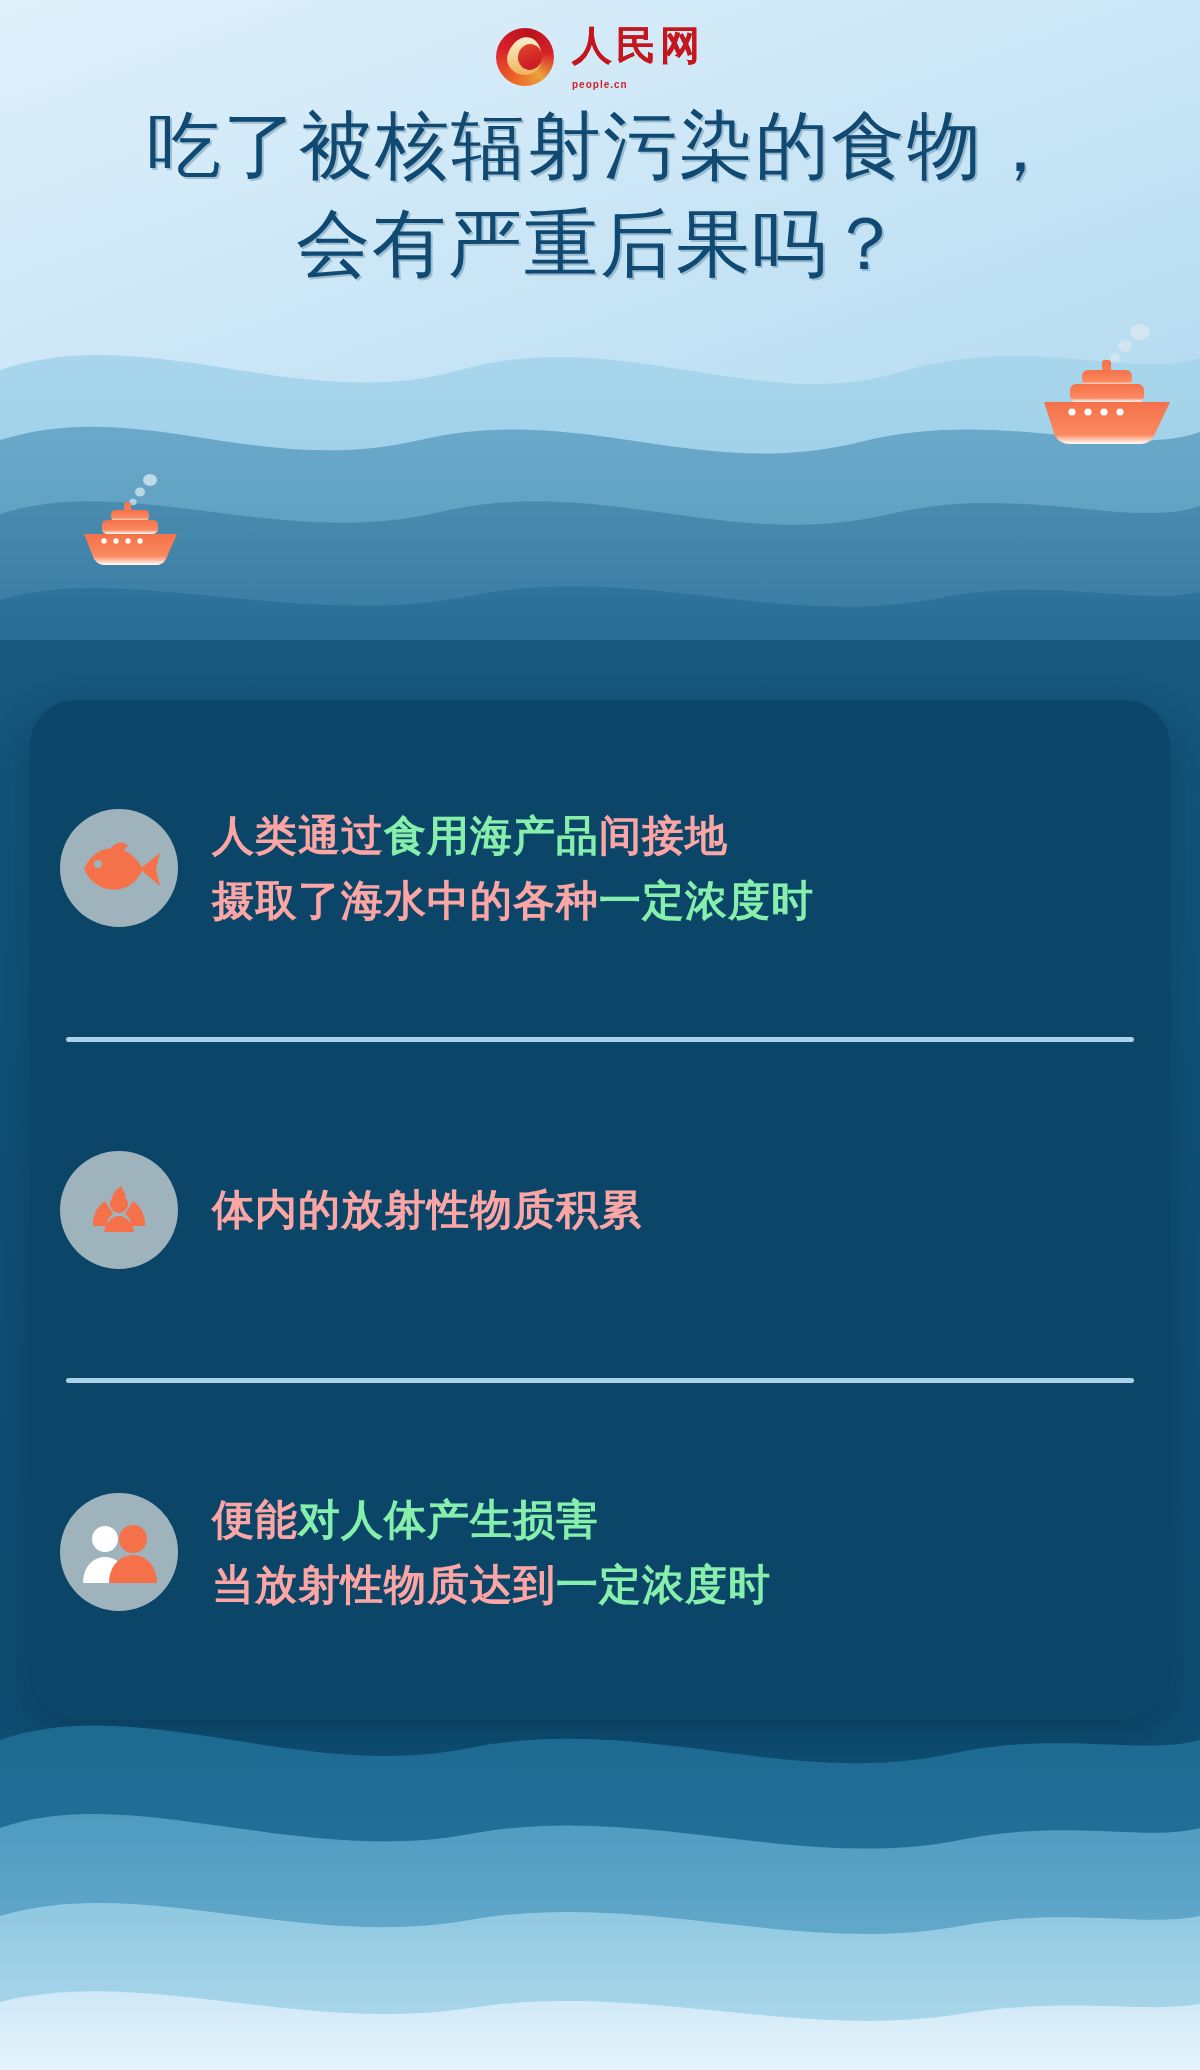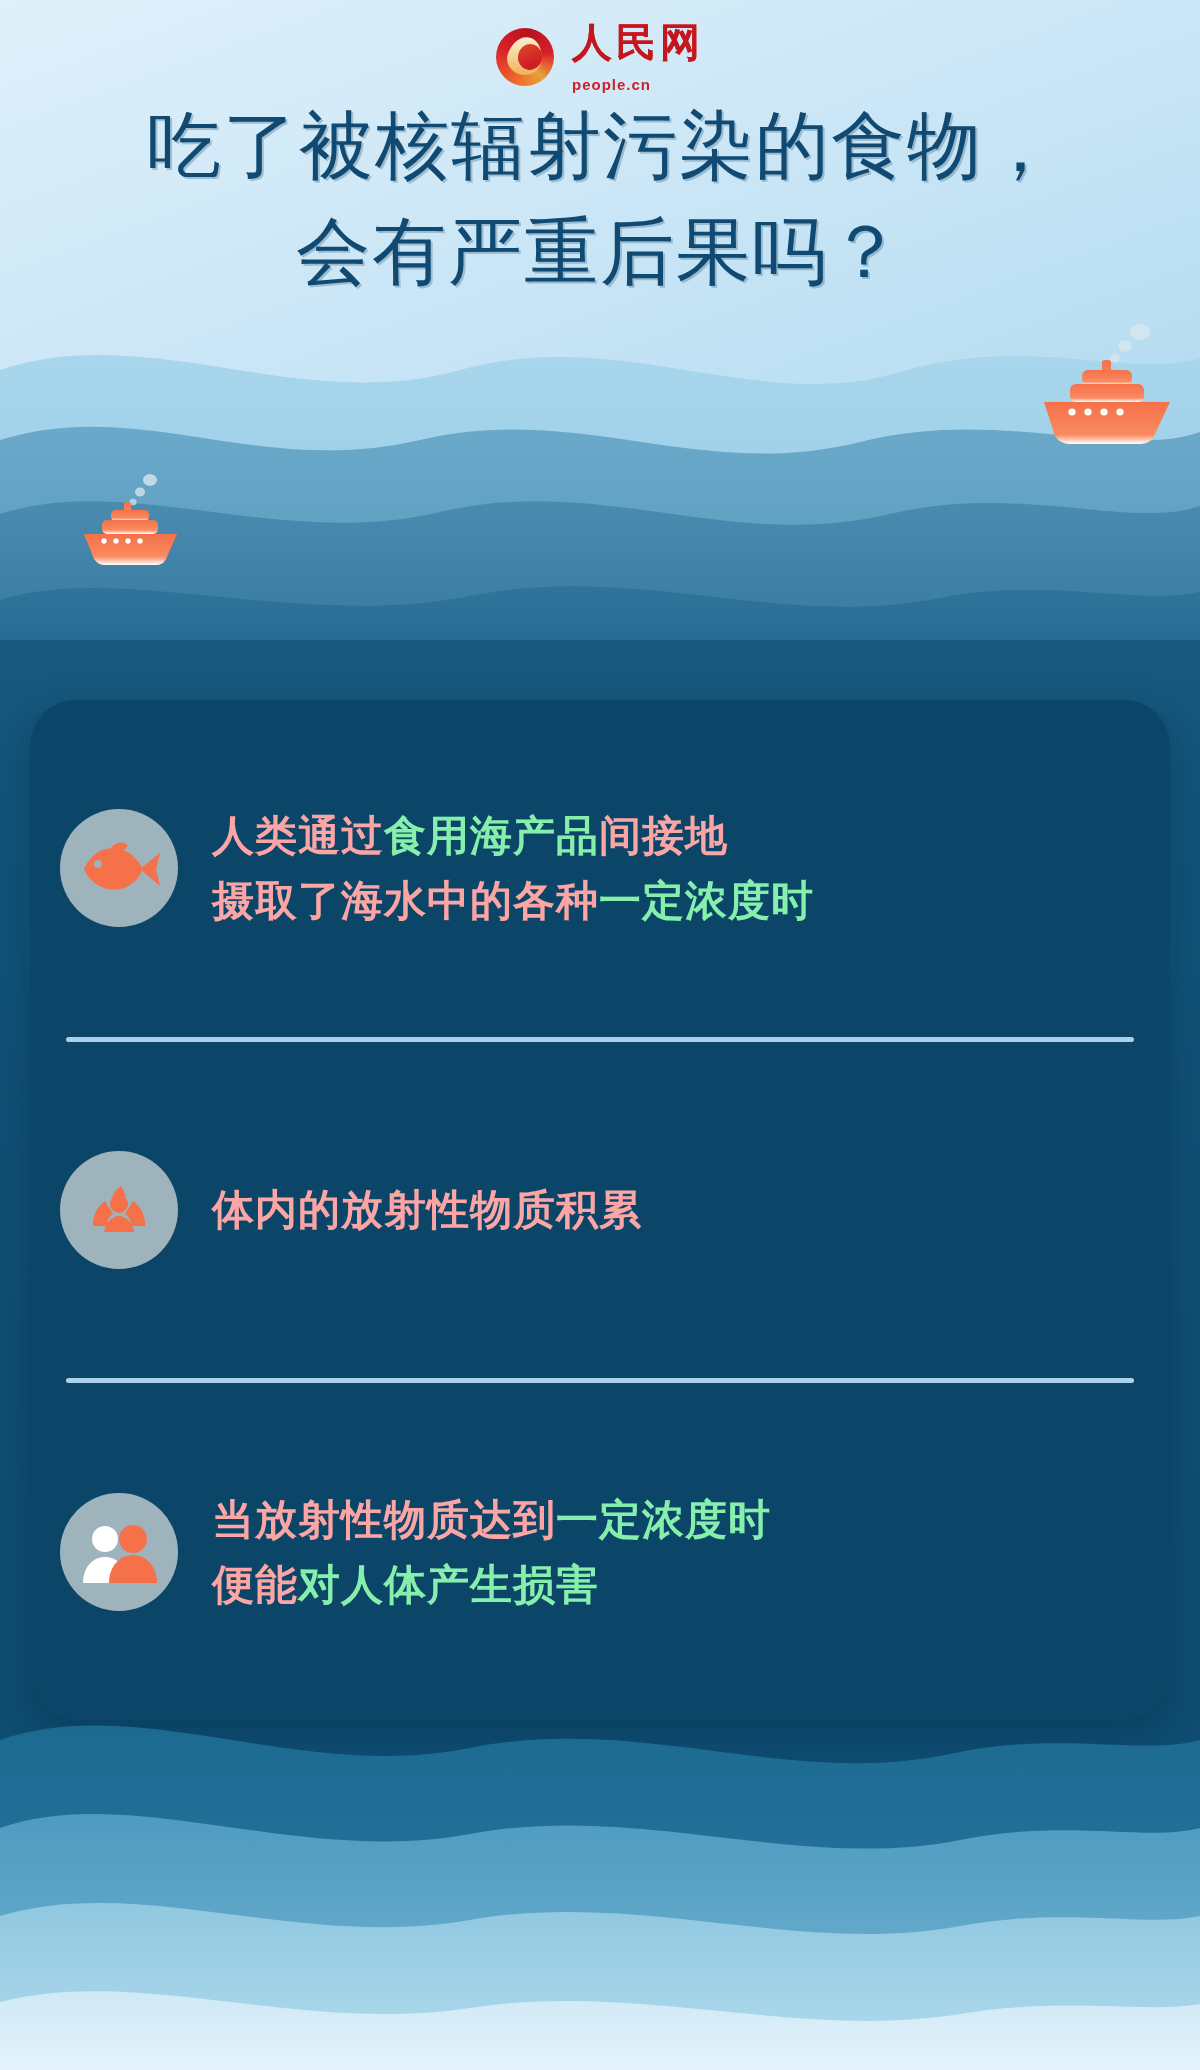--- a/index.html
+++ b/index.html
@@ -45,36 +45,36 @@
     transform:rotate(10deg);
   }
   .logo-text{display:flex;flex-direction:column;align-items:flex-start;line-height:1;}
   .logo-cn{
     font-family:"DejaVu Serif","Liberation Serif",serif;
     font-size:40px;font-weight:700;letter-spacing:4px;
     background:linear-gradient(180deg,#e0373a 0%,#c4161c 100%);
     -webkit-background-clip:text;background-clip:text;color:#c4161c;
   }
   .logo-en{
-    font-size:15px;font-weight:700;letter-spacing:1px;color:#d02128;margin-top:15px;
+    font-size:10px;font-weight:700;letter-spacing:1px;color:#d02128;margin-top:15px;
   }
 
   
   .headline{
     position:absolute;left:0;top:100px;width:1200px;
     text-align:center;color:#104a72;
     font-family:"DejaVu Sans","Liberation Sans",sans-serif;
     font-weight:400;
   }
   .headline .l1,.headline .l2{
     display:block;font-size:74px;line-height:1.22;letter-spacing:2px;
     text-shadow:2px 2px 0 rgba(12,58,90,.25);
   }
   .headline .l1{padding-left:6px;}
-  .headline .l2{margin-top:16px;}
+  .headline .l2{margin-top:8px;}
 
   
   .waves{position:absolute;left:0;top:300px;width:1200px;height:420px;}
   .waves svg{display:block;width:1200px;height:420px;}
 
   .deepsea{
     position:absolute;left:0;top:640px;width:1200px;height:1430px;
     background:linear-gradient(180deg,#185a7f 0%,#12547a 10%,#0f4f74 40%,#0d4a6e 100%);
   }
   .lowerwaves{position:absolute;left:0;bottom:0;width:1200px;height:660px;}
@@ -259,24 +259,24 @@
         <div class="badge">
           <svg width="84" height="70" viewBox="0 0 84 70">
             <circle cx="28" cy="22" r="13" fill="#ffffff"></circle>
             <path d="M6,66 C6,50 16,40 28,40 C40,40 50,50 50,66 Z" fill="#ffffff"></path>
             <circle cx="56" cy="22" r="14" fill="#f4714a"></circle>
             <path d="M32,66 C32,49 43,38 56,38 C69,38 80,49 80,66 Z" fill="#f4714a"></path>
           </svg>
         </div>
         <div class="rowtext">
           <span class="line">
+            <span class="w">便能</span><span class="hl">对人体产生损害</span>
+          </span>
+          <span class="line">
             <span class="w">当放射性物质达到</span><span class="hl">一定浓度时</span>
-          </span>
-          <span class="line">
-            <span class="w">便能</span><span class="hl">对人体产生损害</span>
           </span>
         </div>
       </div>
 
     </div>
   </div>
 
   <div class="lowerwaves">
     <svg viewBox="0 0 1200 660" preserveAspectRatio="none">
       <defs>

